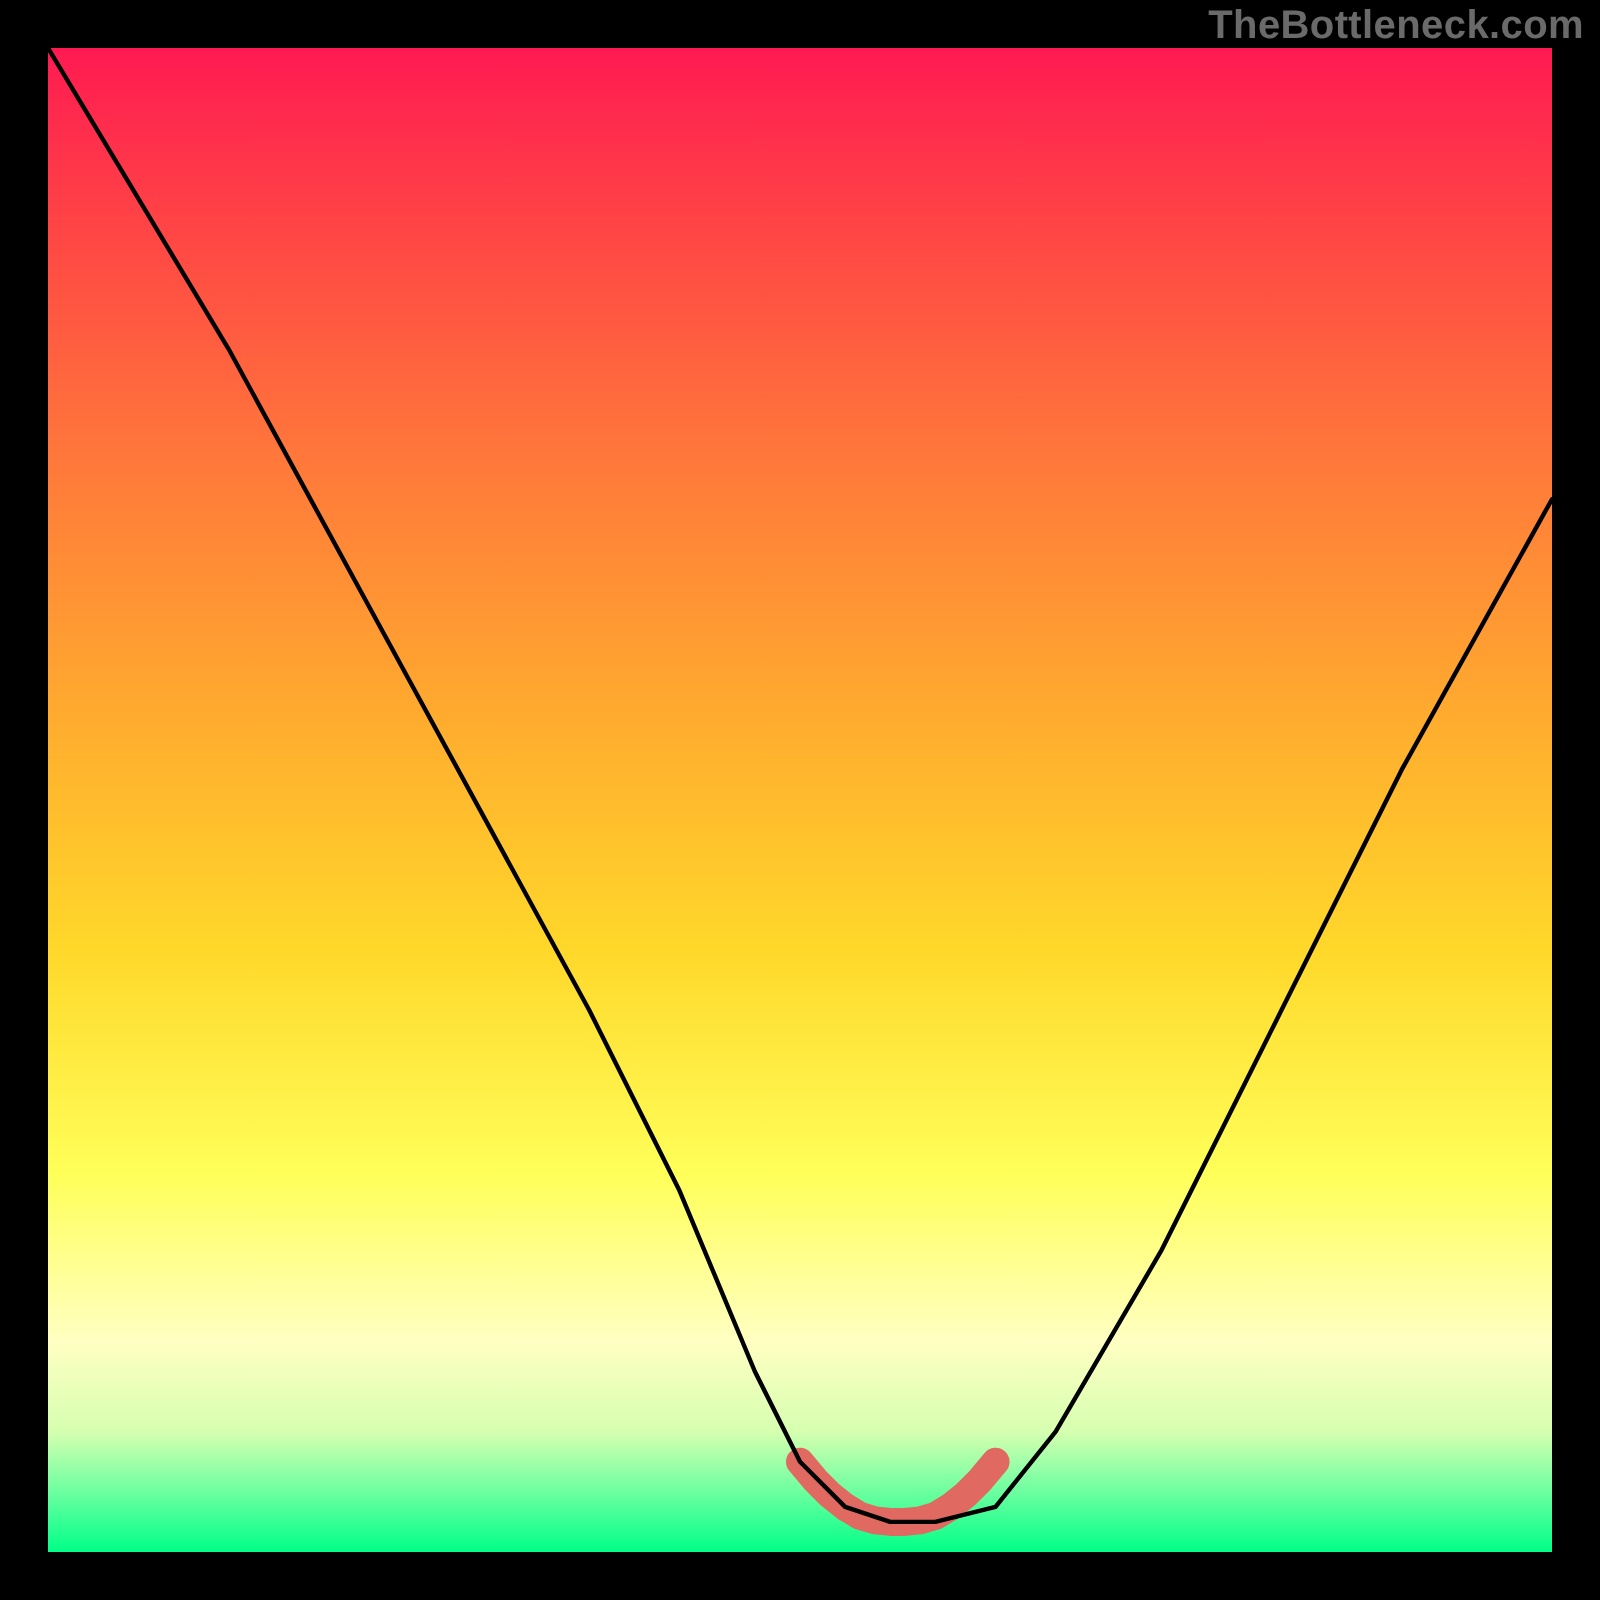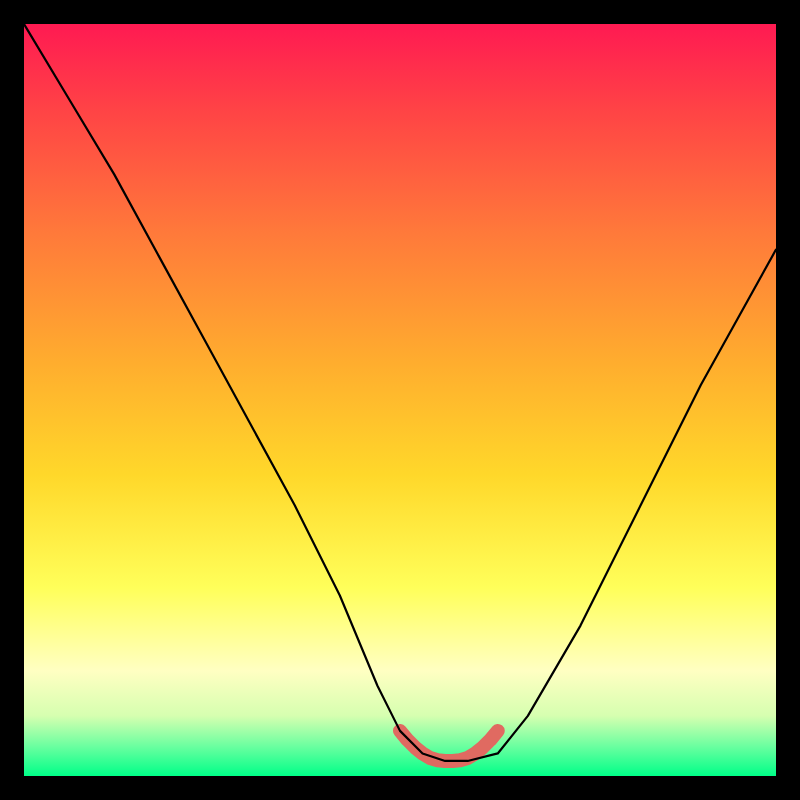--- a/index.html
+++ b/index.html
@@ -52,19 +52,20 @@
     left: 0;
     top: 0;
     width: 752px;
     height: 752px;
   }
 </style>
 </head>
 <body>
 
 <div class="frame">
+  <div class="watermark">TheBottleneck.com</div>
   <div class="plot">
     <svg class="curve" viewBox="0 0 752 752" preserveAspectRatio="none">
       <path d="M376.00 706.88 L383.52 715.90 L391.04 723.42 L398.56 729.44 L406.08 733.95 L413.60 736.21 L421.12 736.96 L428.64 736.96 L436.16 736.21 L443.68 733.95 L451.20 729.44 L458.72 723.42 L466.24 715.90 L473.76 706.88" id="band-path" fill="none" stroke="#e06a61" stroke-width="14" stroke-linecap="round" stroke-linejoin="round"></path>
       <path d="M0.00 0.00 L45.12 75.20 L90.24 150.40 L135.36 233.12 L180.48 315.84 L225.60 398.56 L270.72 481.28 L315.84 571.52 L353.44 661.76 L376.00 706.88 L398.56 729.44 L421.12 736.96 L443.68 736.96 L473.76 729.44 L503.84 691.84 L556.48 601.60 L616.64 481.28 L676.80 360.96 L752.00 225.60" id="curve-path" fill="none" stroke="#000000" stroke-width="2.2" stroke-linecap="round" stroke-linejoin="round"></path>
     </svg>
   </div>
 </div>
 
 </body></html>

